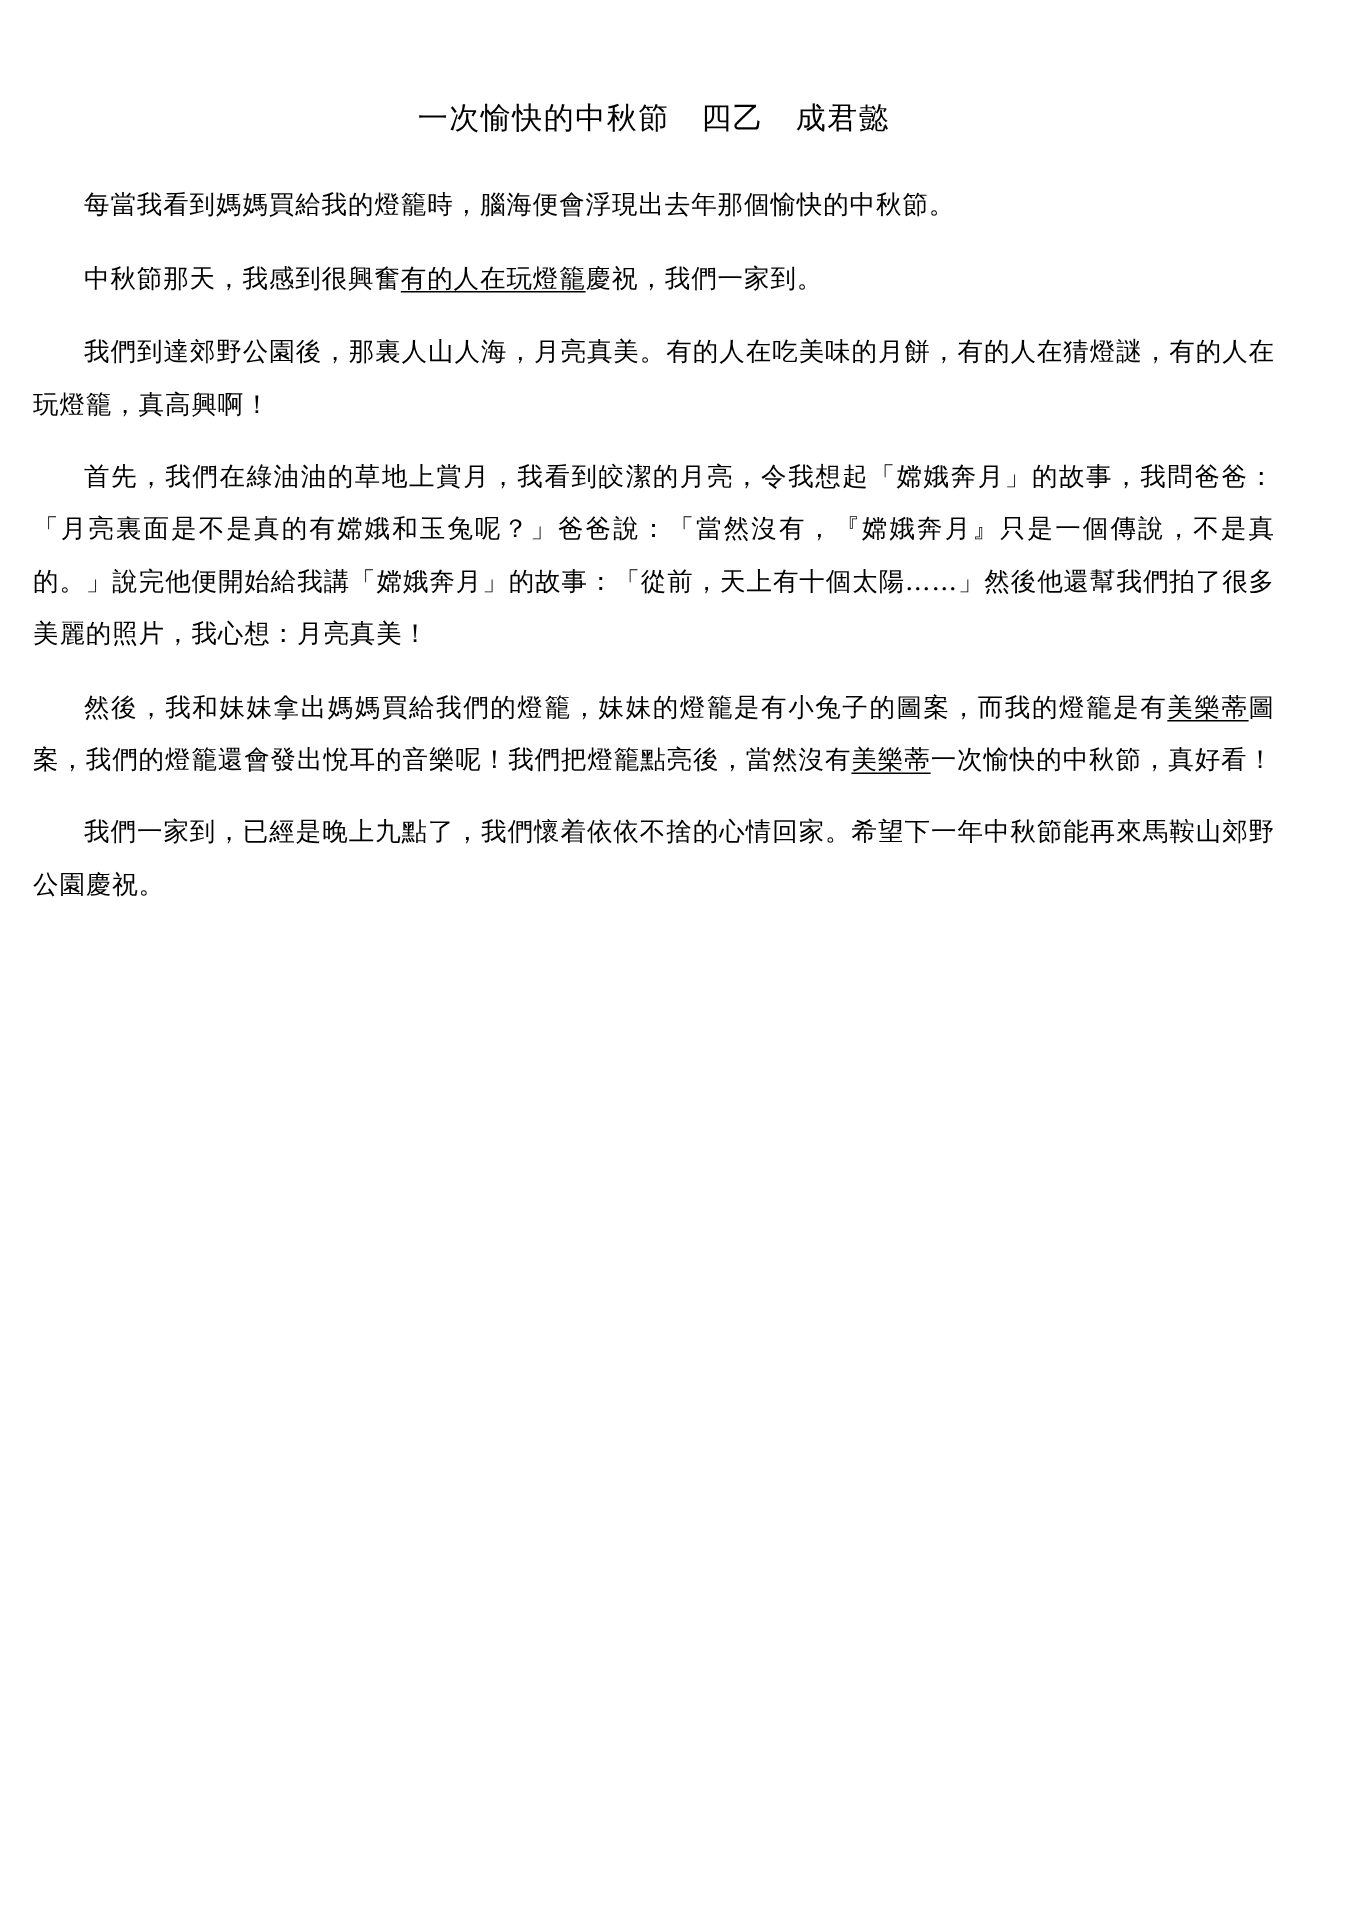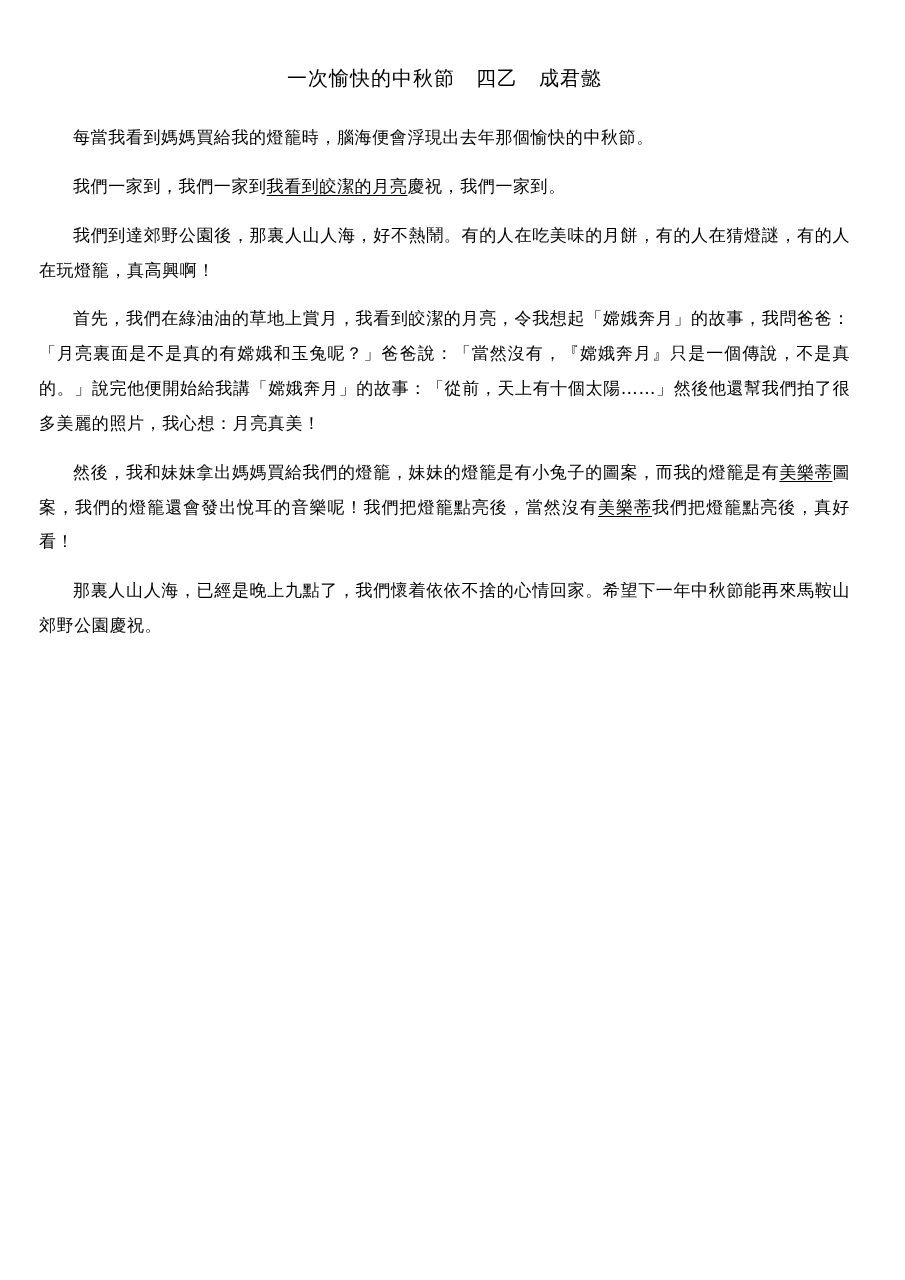--- a/index.html
+++ b/index.html
@@ -12,21 +12,21 @@
     height: 1280px;
     font-family: "DejaVu Serif", "Liberation Serif", serif;
     color: #000000;
     overflow: hidden;
   }
   .page {
     position: relative;
     width: 905px;
     height: 1280px;
     box-sizing: border-box;
-    padding: 62px 55px 0 39px;
+    padding: 62px 55px 0 22px;
     background: #ffffff;
   }
   .doc-title {
     text-align: center;
     font-size: 20px;
     line-height: 1.6;
     letter-spacing: 1px;
     margin: 0 0 26px 0;
     white-space: pre;
     font-weight: 400;
@@ -51,26 +51,26 @@
 </head>
 <body>
 
 <div class="page">
 
   <h1 class="doc-title">一次愉快的中秋節　四乙　成君懿</h1>
 
   <p class="para">每當我看到媽媽買給我的燈籠時，腦海便會浮現出去年那個愉快的中秋節。</p>
 
   <p class="para">
-    <span>我們一家到，我們一家到</span><span class="u">我看到皎潔的月亮</span><span>慶祝，我們一家到。</span>
+    <span>中秋節那天，我感到很興奮</span><span class="u">有的人在玩燈籠</span><span>慶祝，我們一家到。</span>
   </p>
 
-  <p class="para">我們到達郊野公園後，那裏人山人海，好不熱鬧。有的人在吃美味的月餅，有的人在猜燈謎，有的人在玩燈籠，真高興啊！</p>
+  <p class="para">我們到達郊野公園後，那裏人山人海，月亮真美。有的人在吃美味的月餅，有的人在猜燈謎，有的人在玩燈籠，真高興啊！</p>
 
   <p class="para">首先，我們在綠油油的草地上賞月，我看到皎潔的月亮，令我想起「嫦娥奔月」的故事，我問爸爸：「月亮裏面是不是真的有嫦娥和玉兔呢？」爸爸說：「當然沒有，『嫦娥奔月』只是一個傳說，不是真的。」說完他便開始給我講「嫦娥奔月」的故事：「從前，天上有十個太陽……」然後他還幫我們拍了很多美麗的照片，我心想：月亮真美！</p>
 
   <p class="para">
-    <span>然後，我和妹妹拿出媽媽買給我們的燈籠，妹妹的燈籠是有小兔子的圖案，而我的燈籠是有</span><span class="u">美樂蒂</span><span>圖案，我們的燈籠還會發出悅耳的音樂呢！我們把燈籠點亮後，當然沒有</span><span class="u">美樂蒂</span><span>我們把燈籠點亮後，真好看！</span>
+    <span>然後，我和妹妹拿出媽媽買給我們的燈籠，妹妹的燈籠是有小兔子的圖案，而我的燈籠是有</span><span class="u">美樂蒂</span><span>圖案，我們的燈籠還會發出悅耳的音樂呢！我們把燈籠點亮後，當然沒有</span><span class="u">美樂蒂</span><span>一次愉快的中秋節，真好看！</span>
   </p>
 
-  <p class="para">那裏人山人海，已經是晚上九點了，我們懷着依依不捨的心情回家。希望下一年中秋節能再來馬鞍山郊野公園慶祝。</p>
+  <p class="para">我們一家到，已經是晚上九點了，我們懷着依依不捨的心情回家。希望下一年中秋節能再來馬鞍山郊野公園慶祝。</p>
 
 </div>
 
 </body></html>

